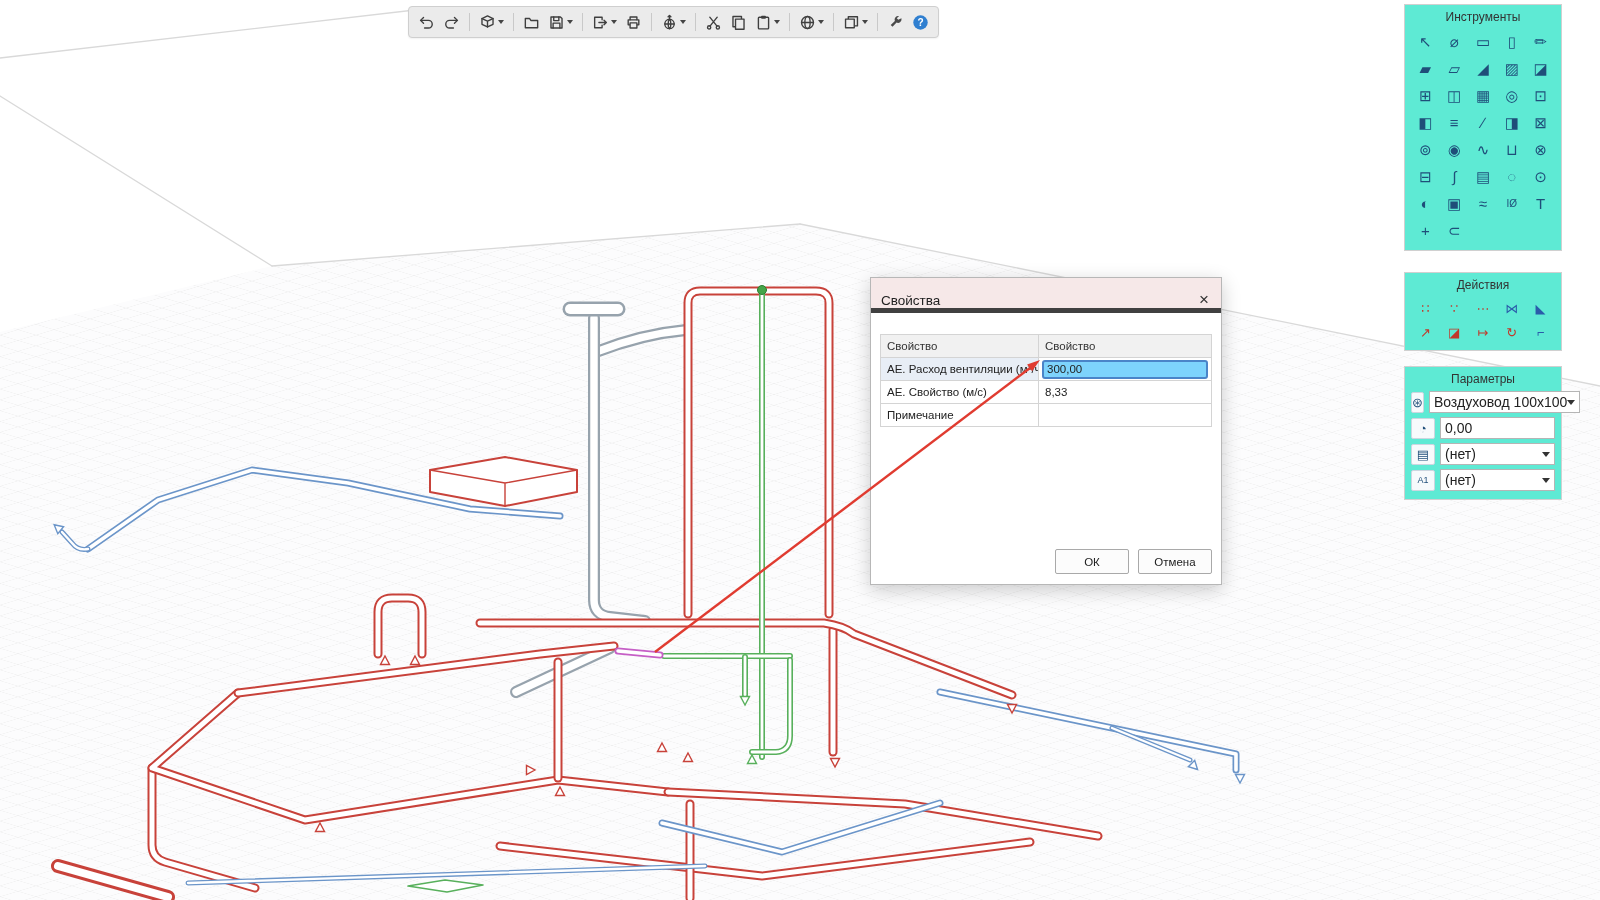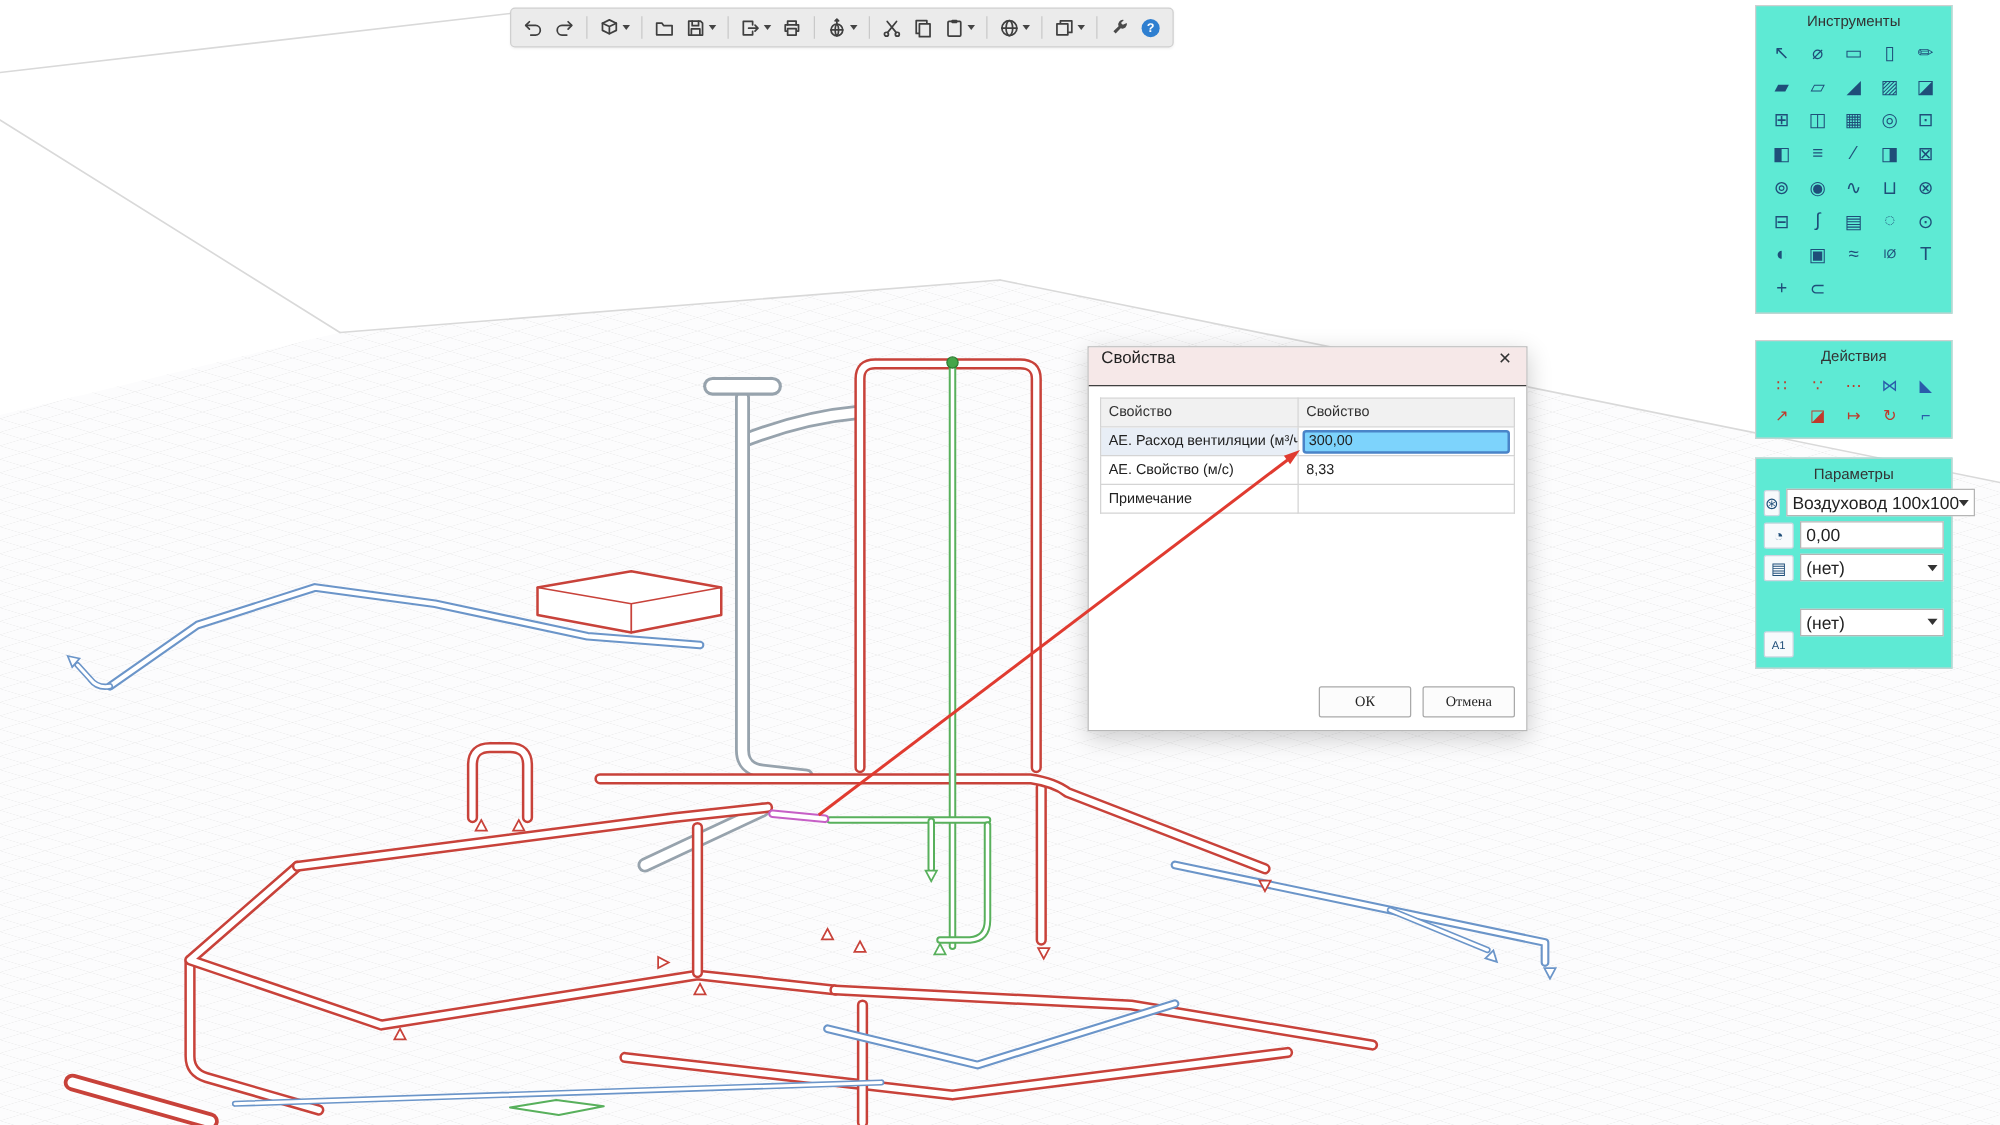--- a/index.html
+++ b/index.html
@@ -48,36 +48,36 @@
   .pselect{flex:1;height:20px;border:1px solid #b5b5b5;background:#fff;font-size:14px;
     display:flex;align-items:center;justify-content:space-between;padding:0 4px;color:#222;}
   .pselect span{overflow:hidden;white-space:nowrap;}
   .scaret{width:0;height:0;border-left:4px solid transparent;
     border-right:4px solid transparent;border-top:5px solid #333;}
   
   .dialog{position:absolute;left:870px;top:277px;width:352px;height:308px;z-index:10;
     background:#ffffff;border:1px solid #b7b7b7;box-shadow:0 5px 18px rgba(0,0,0,.20);
     display:flex;flex-direction:column;box-sizing:border-box;}
   .dialog-titlebar{height:30px;min-height:30px;background:#f6e8e8;display:flex;
-    align-items:flex-start;justify-content:space-between;padding:0 10px;
-    font-size:13.5px;color:#222;border-bottom:1px solid #404040;}
+    align-items:flex-end;justify-content:space-between;padding:0 10px;
+    font-size:13.5px;color:#222;border-bottom:5px solid #404040;}
   .dialog-close{font-size:17px;color:#333;line-height:1;padding:0 2px;cursor:default;}
   .dialog-body{flex:1;display:flex;flex-direction:column;padding:9px 9px 10px;}
   table.props{width:100%;border-collapse:collapse;font-size:11.5px;color:#222;
-    table-layout:fixed;}
+    table-layout:fixed;margin-top:12px;}
   table.props th,table.props td{border:1px solid #d4d4d4;text-align:left;
     padding:3px 6px;height:16px;overflow:hidden;white-space:nowrap;}
   table.props th{background:#f1f1f1;font-weight:normal;color:#333;}
   table.props .sel td:first-child{background:#e8eef6;}
   .val-focus{border:2px solid #4a84c8;border-radius:3px;background:#7dd3fc;
     padding:0 3px;margin:-2px -3px;line-height:15px;}
   .dialog-buttons{margin-top:auto;display:flex;justify-content:flex-end;gap:9px;}
   .dbtn{width:72px;height:23px;background:#fcfcfc;border:1px solid #a9a9a9;
     border-radius:2px;font-size:11.5px;color:#222;display:flex;align-items:center;
-    justify-content:center;cursor:default;font-family:Liberation Serif, serif;}
+    justify-content:center;cursor:default;font-family:Liberation Sans, sans-serif;}
   
   .annotation{position:absolute;inset:0;z-index:20;pointer-events:none;}
 </style>
 </head>
 <body>
 
 <div class="viewport">
   <svg width="1600" height="900" viewBox="0 0 1600 900">
     <defs>
       <pattern id="iso" width="18" height="18" patternUnits="userSpaceOnUse" patternTransform="matrix(1,0.30,-1,0.30,0,0)">
@@ -405,21 +405,21 @@
         </div>
       </div>
       <div class="prow">
         <div class="picon">▤</div>
         <div class="pselect">
           <span>(нет)</span>
           <div class="scaret"></div>
         </div>
       </div>
       <div class="prow">
-        <div class="picon" style="font-size: 9px; margin-top: 36px;">A1</div>
+        <div class="picon" style="font-size: 9px;">A1</div>
         <div class="pselect">
           <span>(нет)</span>
           <div class="scaret"></div>
         </div>
       </div>
     </div>
 </div>
 
 <div class="dialog">
   <div class="dialog-titlebar">

